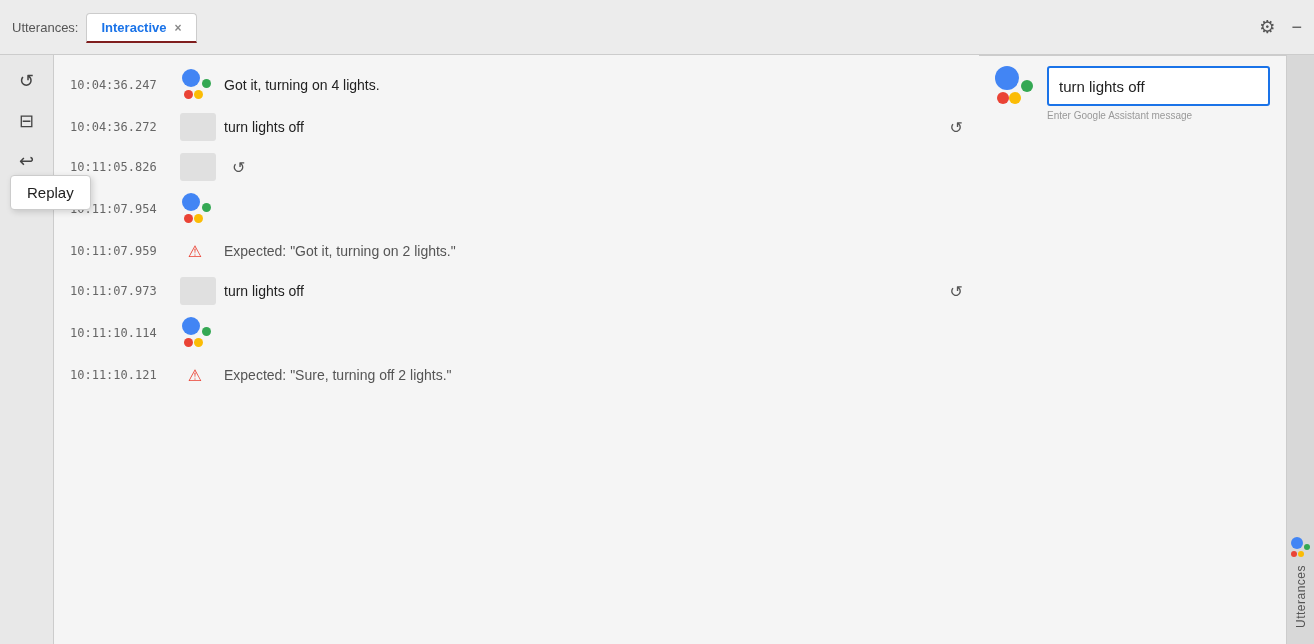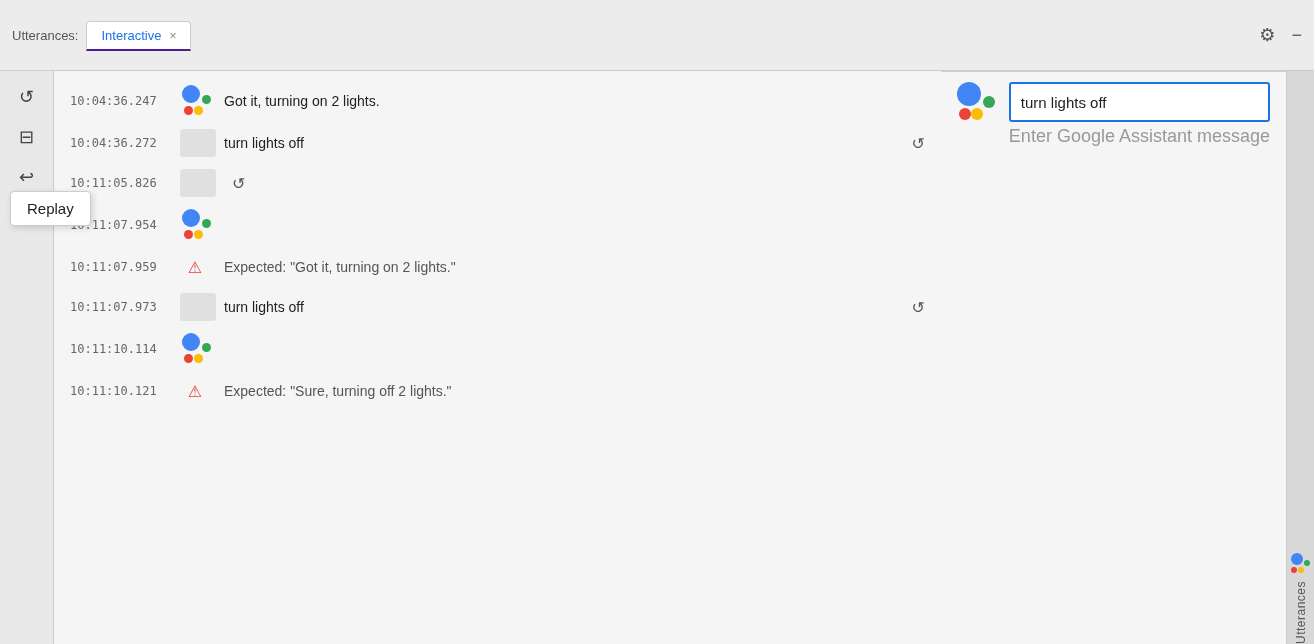--- a/index.html
+++ b/index.html
@@ -11,21 +11,21 @@
       overflow: hidden;
       position: relative;
     }
 
     
     .title-bar {
       display: flex;
       align-items: center;
       background: #ececec;
       border-bottom: 1px solid #ccc;
-      height: 71px;
+      height: 55px;
       padding: 0 12px;
       position: relative;
     }
     .title-label {
       font-size: 13px;
       color: #555;
       margin-right: 8px;
       font-weight: 500;
     }
     .tab {
@@ -36,23 +36,23 @@
       border-bottom: none;
       border-radius: 4px 4px 0 0;
       padding: 6px 14px;
       font-size: 13px;
       color: #222;
       cursor: pointer;
       position: relative;
       top: 1px;
     }
     .tab.active {
-      border-bottom: 2px solid #4c1d95;
+      border-bottom: 2px solid #7f1d1d;
       color: #1a73e8;
-      font-weight: 400;
+      font-weight: 700;
     }
     .tab-close {
       margin-left: 8px;
       color: #888;
       font-size: 12px;
       cursor: pointer;
     }
     .title-bar-actions {
       margin-left: auto;
       display: flex;
@@ -285,21 +285,21 @@
       height: 40px;
       border: 2px solid #1a73e8;
       border-radius: 3px;
       padding: 0 10px;
       font-size: 15px;
       color: #222;
       background: #fff;
       outline: none;
     }
     .input-hint {
-      font-size: 18px;
+      font-size: 10px;
       color: #999;
       margin-top: 4px;
       margin-left: 52px;
     }
 
     
     .right-sidebar {
       width: 28px;
       background: #d8d8d8;
       display: flex;
@@ -403,21 +403,21 @@
       <div class="utterance-row">
         <span class="timestamp">10:04:36.247</span>
         <div class="avatar-container">
           <div class="ga-avatar">
             <div class="ga-dot-blue"></div>
             <div class="ga-dot-red"></div>
             <div class="ga-dot-yellow"></div>
             <div class="ga-dot-green"></div>
           </div>
         </div>
-        <span class="message-text">Got it, turning on 2 lights.</span>
+        <span class="message-text">Got it, turning on 4 lights.</span>
       </div>
 
       <div class="utterance-row">
         <span class="timestamp">10:04:36.272</span>
         <div class="avatar-container">
           <div class="user-avatar"></div>
         </div>
         <span class="message-text">turn lights off</span>
         <button class="replay-btn">↺</button>
       </div>

